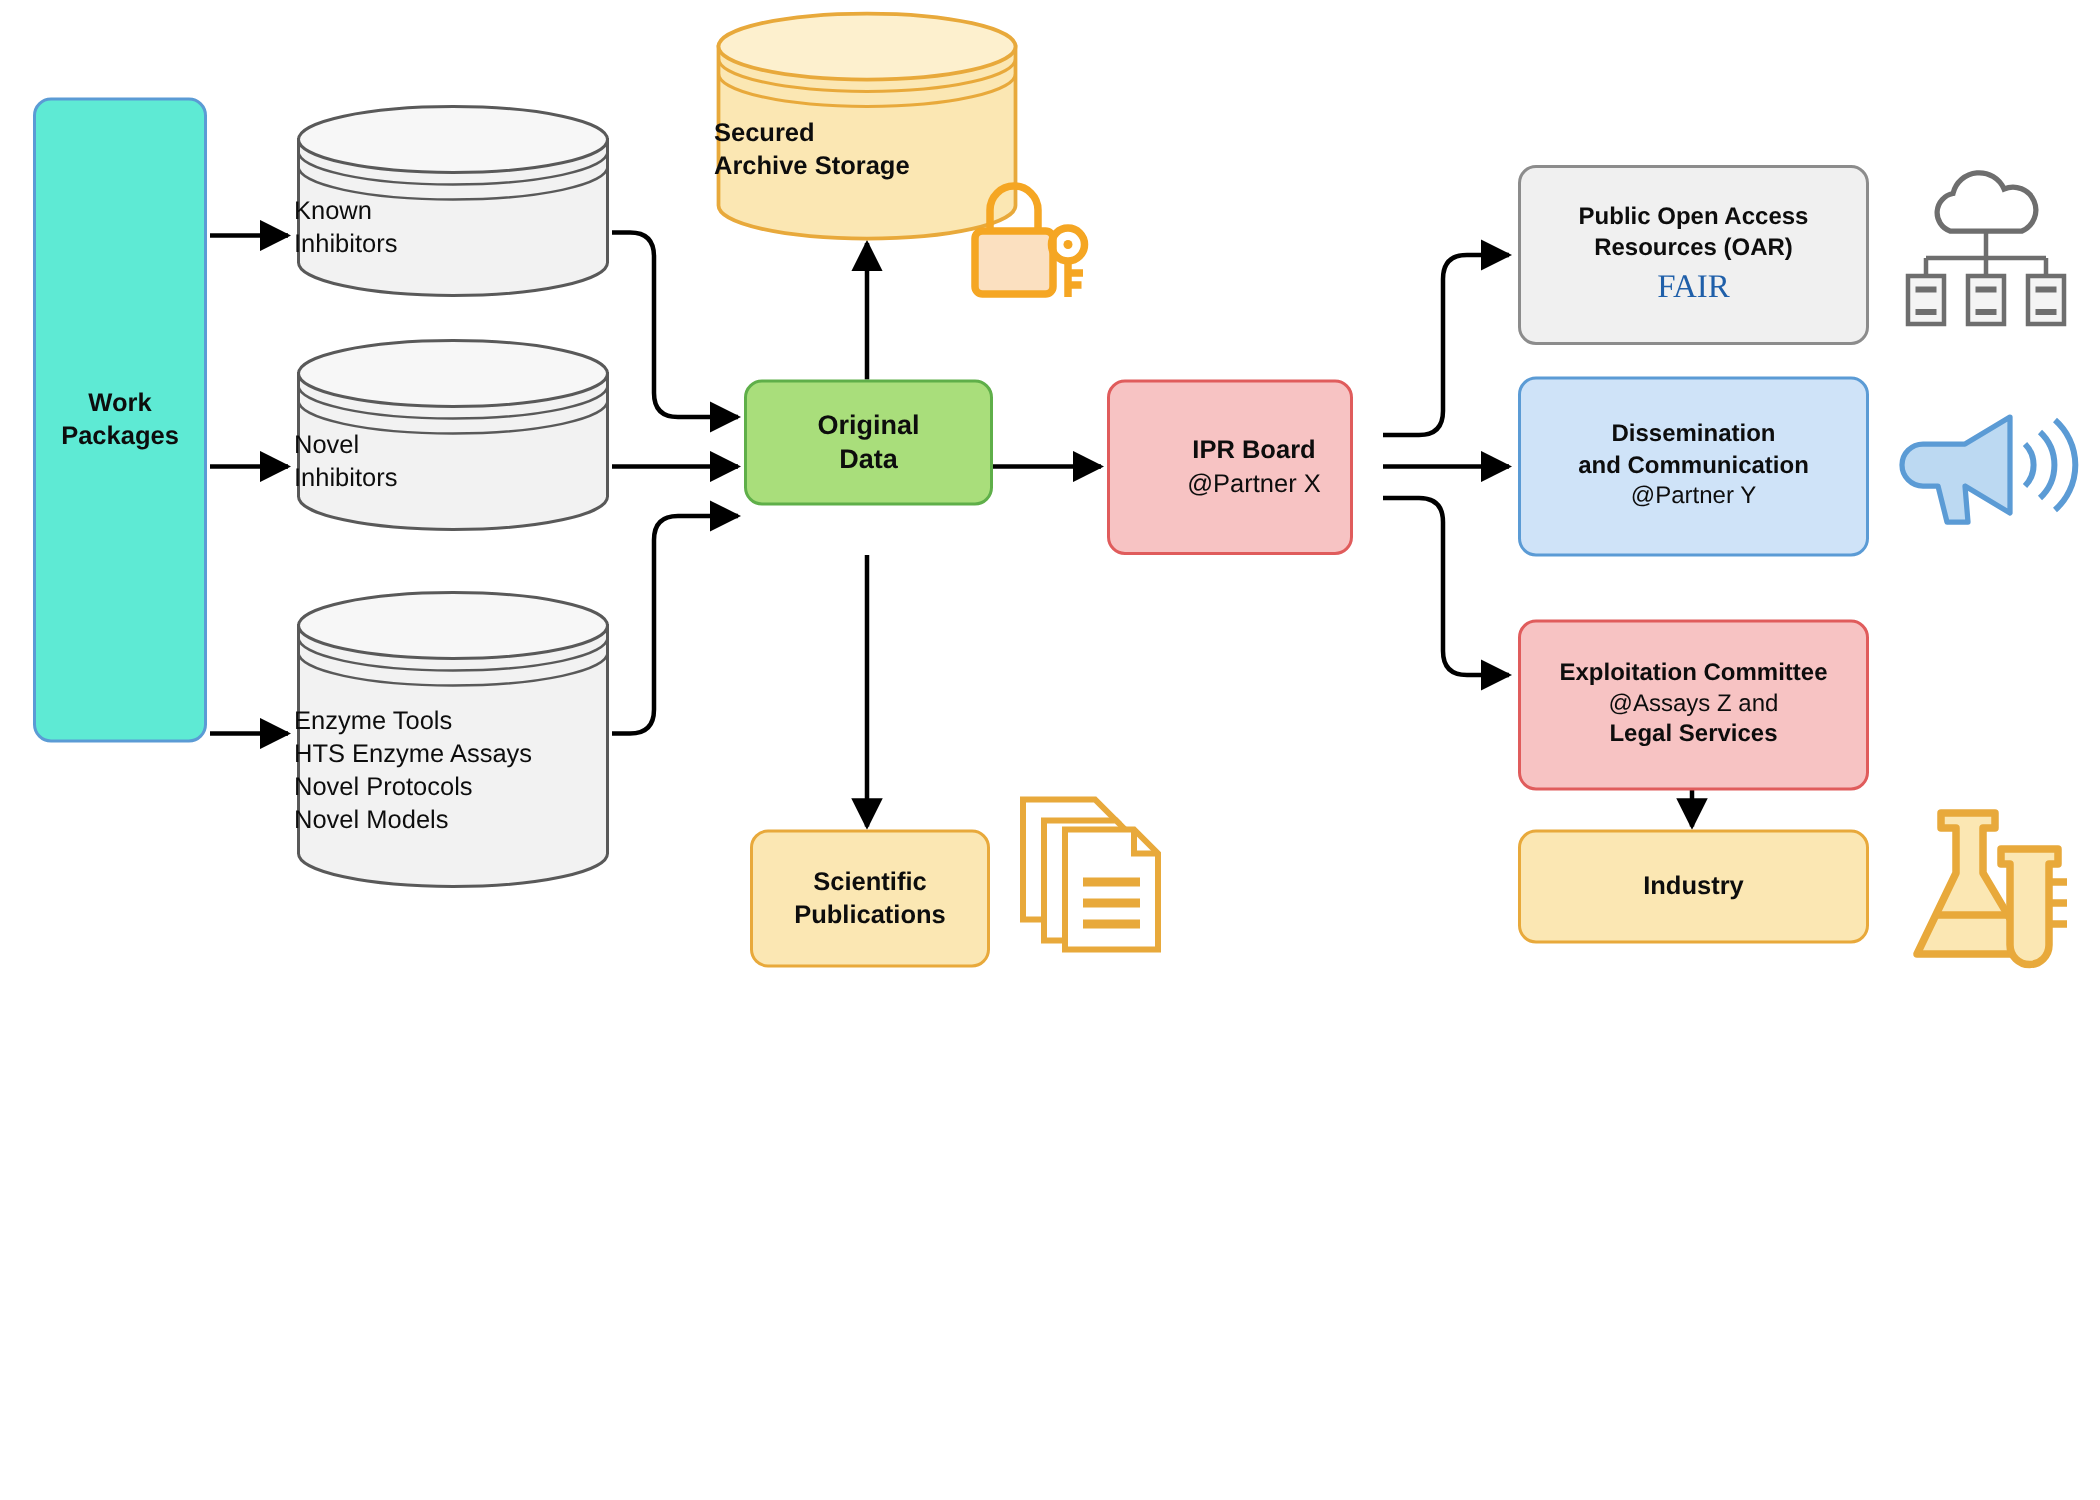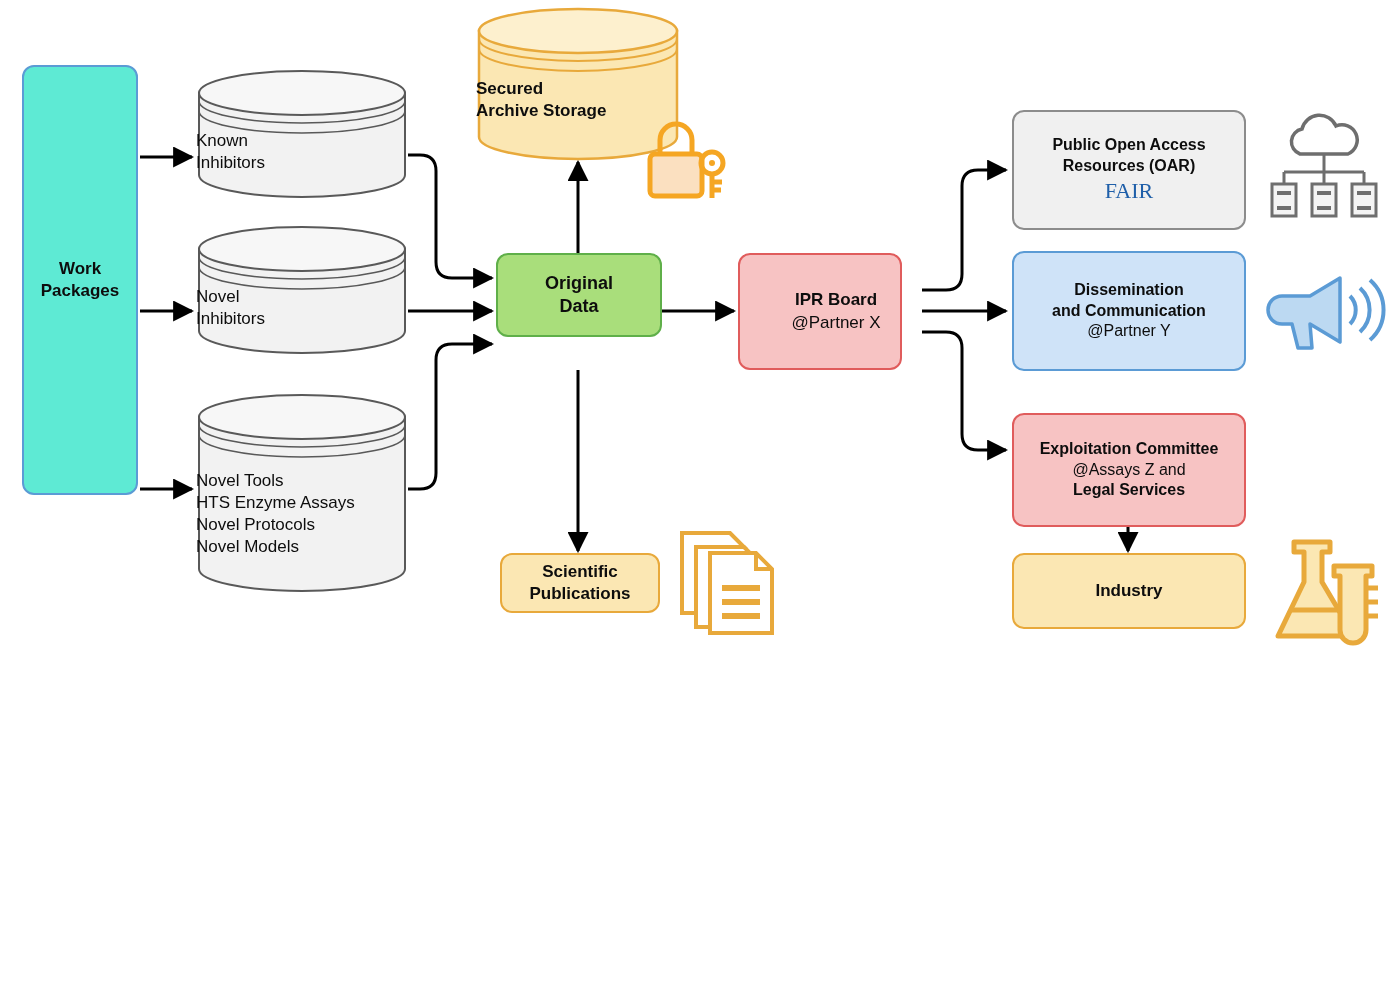--- a/index.html
+++ b/index.html
@@ -90,21 +90,21 @@
   </div>
 
   <div class="cyl" style="left:196px;top:392px;width:212px;height:202px;">
     <svg width="212" height="202" viewBox="0 0 212 202">
       <path d="M 3 25 L 3 177 A 103 22 0 0 0 209 177 L 209 25 Z" fill="#F2F2F2" stroke="#595959" stroke-width="2"></path>
       <ellipse cx="106" cy="25" rx="103" ry="22" fill="#F7F7F7" stroke="#595959" stroke-width="2"></ellipse>
       <path d="M 3 33 A 103 22 0 0 0 209 33" fill="none" stroke="#595959" stroke-width="1.6"></path>
       <path d="M 3 43 A 103 22 0 0 0 209 43" fill="none" stroke="#595959" stroke-width="1.6"></path>
     </svg>
     <div class="cyltext" style="top:78px;">
-      <span class="ln r" style="font-size:17px">Novel Tools</span>
+      <span class="ln r" style="font-size:17px">Enzyme Tools</span>
       <span class="ln r" style="font-size:17px">HTS Enzyme Assays</span>
       <span class="ln r" style="font-size:17px">Novel Protocols</span>
       <span class="ln r" style="font-size:17px">Novel Models</span>
     </div>
   </div>
 
   <div class="cyl" style="left:476px;top:6px;width:204px;height:158px;">
     <svg width="204" height="158" viewBox="0 0 204 158">
       <path d="M 3 25 L 3 131 A 99 22 0 0 0 201 131 L 201 25 Z" fill="#FBE7B3" stroke="#E8A93B" stroke-width="2.5"></path>
       <ellipse cx="102" cy="25" rx="99" ry="22" fill="#FDF0CE" stroke="#E8A93B" stroke-width="2.5"></ellipse>
@@ -126,21 +126,21 @@
       <path d="M 68 56 L 68 80" fill="none" stroke="#F5A623" stroke-width="5"></path>
       <path d="M 68 64 L 78 64 M 68 72 L 77 72" fill="none" stroke="#F5A623" stroke-width="5"></path>
     </svg>
   </div>
 
   <div class="node rbox" style="left:496px;top:253px;width:166px;height:84px;background:#A9DE7B;border-color:#5FAF49;">
     <span class="ln b" style="font-size:18px">Original</span>
     <span class="ln b" style="font-size:18px">Data</span>
   </div>
 
-  <div class="node rbox" style="left:500px;top:553px;width:160px;height:60px;background:#FBE7B3;border-color:#E8A93B;">
+  <div class="node rbox" style="left:500px;top:553px;width:160px;height:92px;background:#FBE7B3;border-color:#E8A93B;">
     <span class="ln b" style="font-size:17px">Scientific</span>
     <span class="ln b" style="font-size:17px">Publications</span>
   </div>
 
   <div class="icon" style="left:676px;top:527px;width:104px;height:112px;">
     <svg width="104" height="112" viewBox="0 0 104 112">
       <path d="M 6 6 L 54 6 L 70 22 L 70 86 L 6 86 Z" fill="#FFFFFF" stroke="#E8A93B" stroke-width="4"></path>
       <path d="M 20 20 L 68 20 L 84 36 L 84 100 L 20 100 Z" fill="#FFFFFF" stroke="#E8A93B" stroke-width="4"></path>
       <path d="M 34 26 L 80 26 L 96 42 L 96 106 L 34 106 Z" fill="#FFFFFF" stroke="#E8A93B" stroke-width="4"></path>
       <path d="M 80 26 L 80 42 L 96 42" fill="none" stroke="#E8A93B" stroke-width="4"></path>

